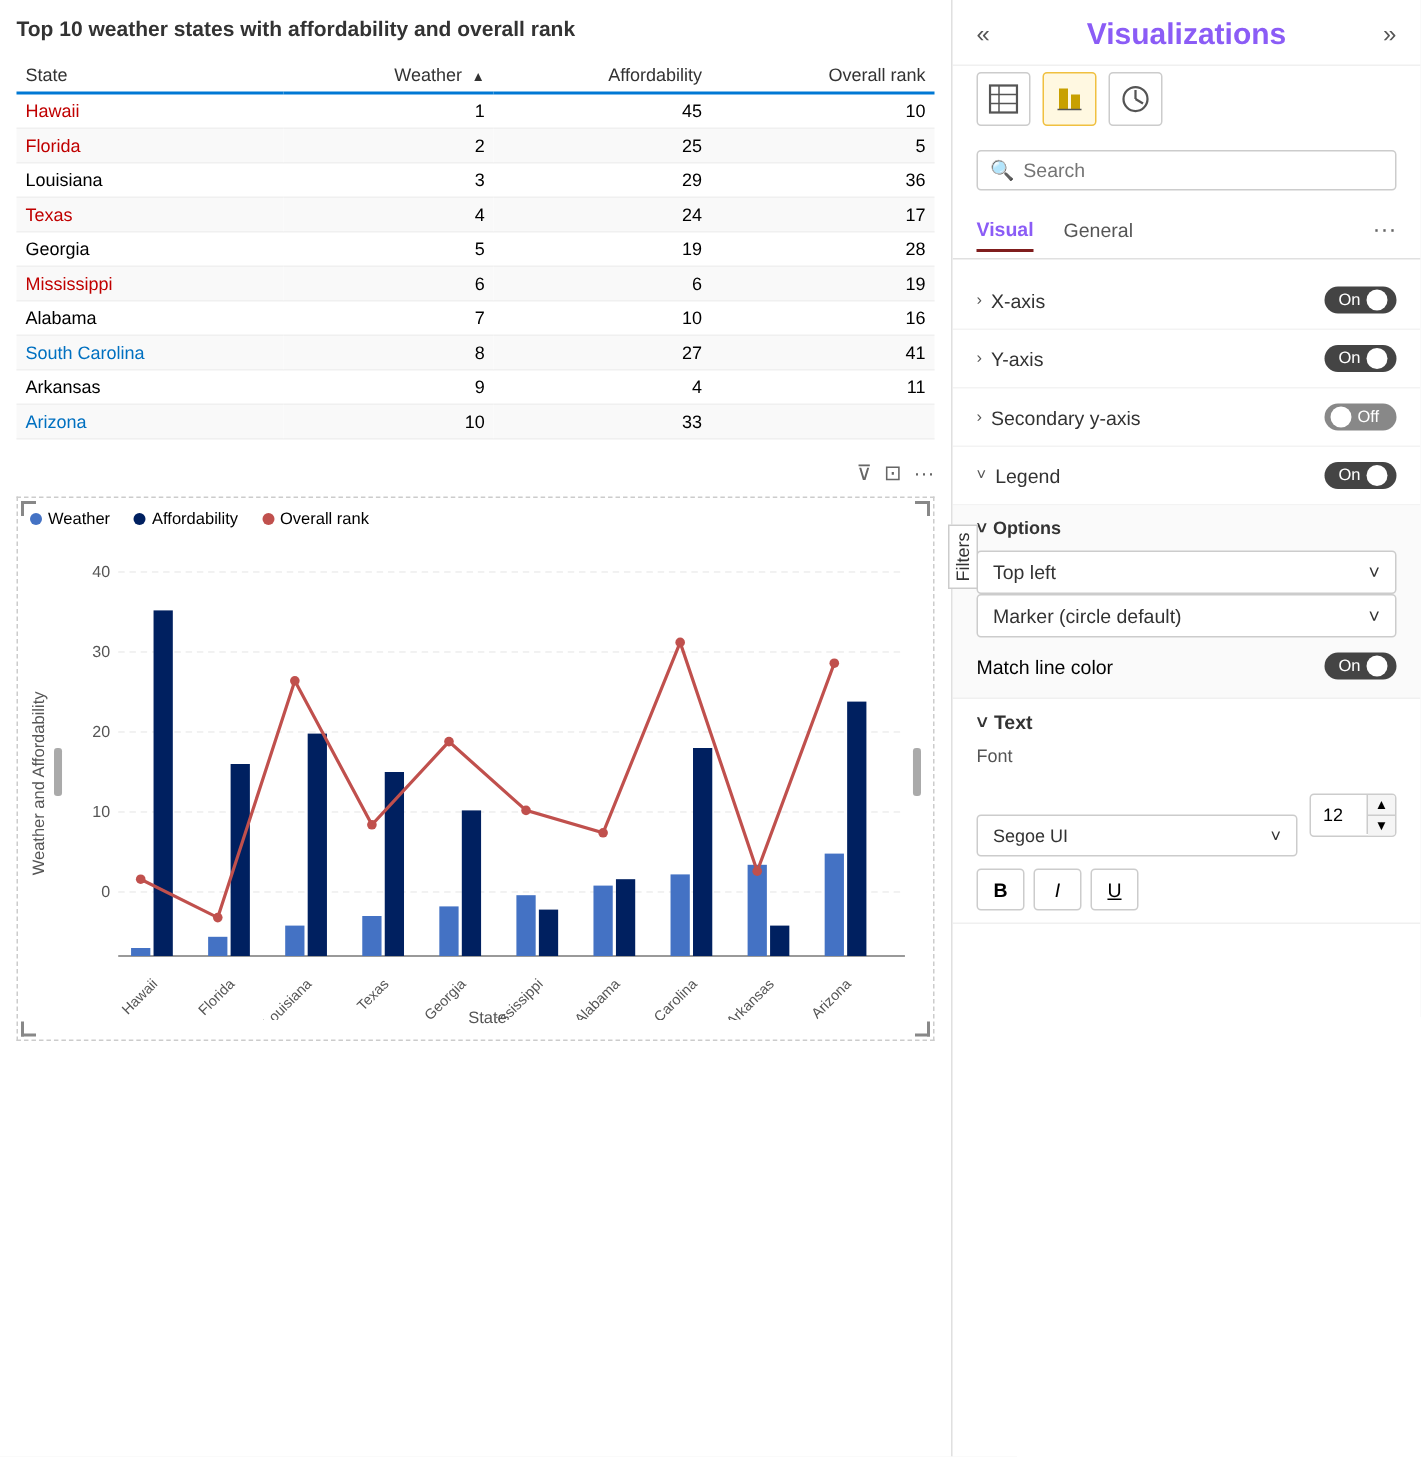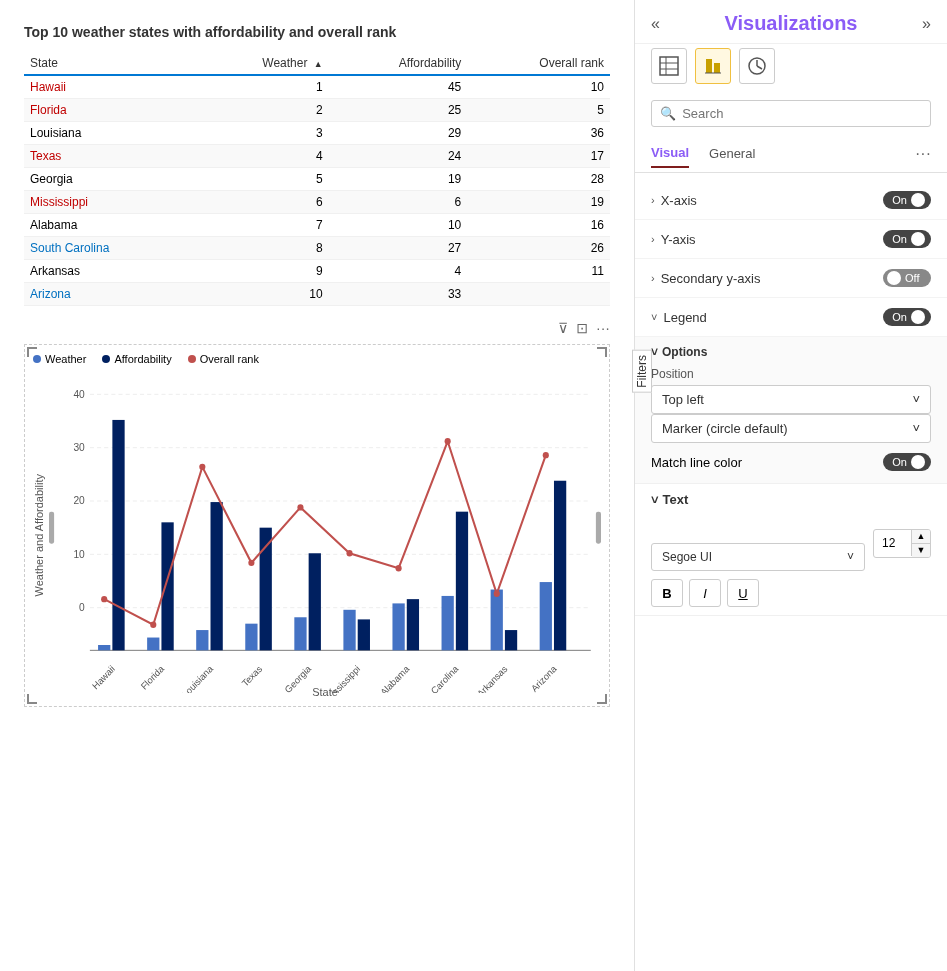--- a/index.html
+++ b/index.html
@@ -2,21 +2,21 @@
 <html><head>
   <meta charset="utf-8">
   <style>
     * { box-sizing: border-box; margin: 0; padding: 0; }
     body { font-family: 'Segoe UI', Arial, sans-serif; font-size: 13px; background: #f3f3f3; display: flex; width: 947px; height: 971px; overflow: hidden; }
 
     
     .left-panel {
       width: 635px;
       background: #fff;
-      padding: 24px;
+      padding: 11px;
       position: relative;
       border-right: 1px solid #e0e0e0;
     }
 
     .chart-title {
       font-size: 14px;
       font-weight: 600;
       margin-bottom: 12px;
       color: #333;
     }
@@ -451,21 +451,21 @@
         <tr>
       <td class="">Alabama</td>
       <td class="right">7</td>
       <td class="right">10</td>
       <td class="right">16</td>
     </tr>
         <tr>
       <td class="blue-text">South Carolina</td>
       <td class="right">8</td>
       <td class="right">27</td>
-      <td class="right">26</td>
+      <td class="right">41</td>
     </tr>
         <tr>
       <td class="">Arkansas</td>
       <td class="right">9</td>
       <td class="right">4</td>
       <td class="right">11</td>
     </tr>
         <tr>
       <td class="blue-text">Arizona</td>
       <td class="right">10</td>
@@ -680,21 +680,20 @@
         <span class="toggle-circle"></span>
       </div>
     </div>
 
     <div class="sub-section">
       <div class="sub-section-title">
         <span>˅</span>
         <span>Options</span>
       </div>
 
-      <div class="field-label">Position</div>
       <button class="dropdown-btn">
         <span>Top left</span>
         <span>˅</span>
       </button>
 
       <button class="dropdown-btn">
         <span>Marker (circle default)</span>
         <span>˅</span>
       </button>
 
@@ -705,20 +704,21 @@
           <span class="toggle-circle"></span>
         </div>
       </div>
     </div>
 
     <div class="text-section">
       <div class="text-section-title">
         <span>˅</span>
         <span>Text</span>
       </div>
+      <div class="field-label">Font</div>
       <div class="font-row">
         <button class="font-dropdown">
           <span>Segoe UI</span>
           <span>˅</span>
         </button>
         <div class="font-size-box">
           <span class="font-size-value">12</span>
           <div class="font-size-arrows">
             <div class="font-arrow">▲</div>
             <div class="font-arrow">▼</div>

